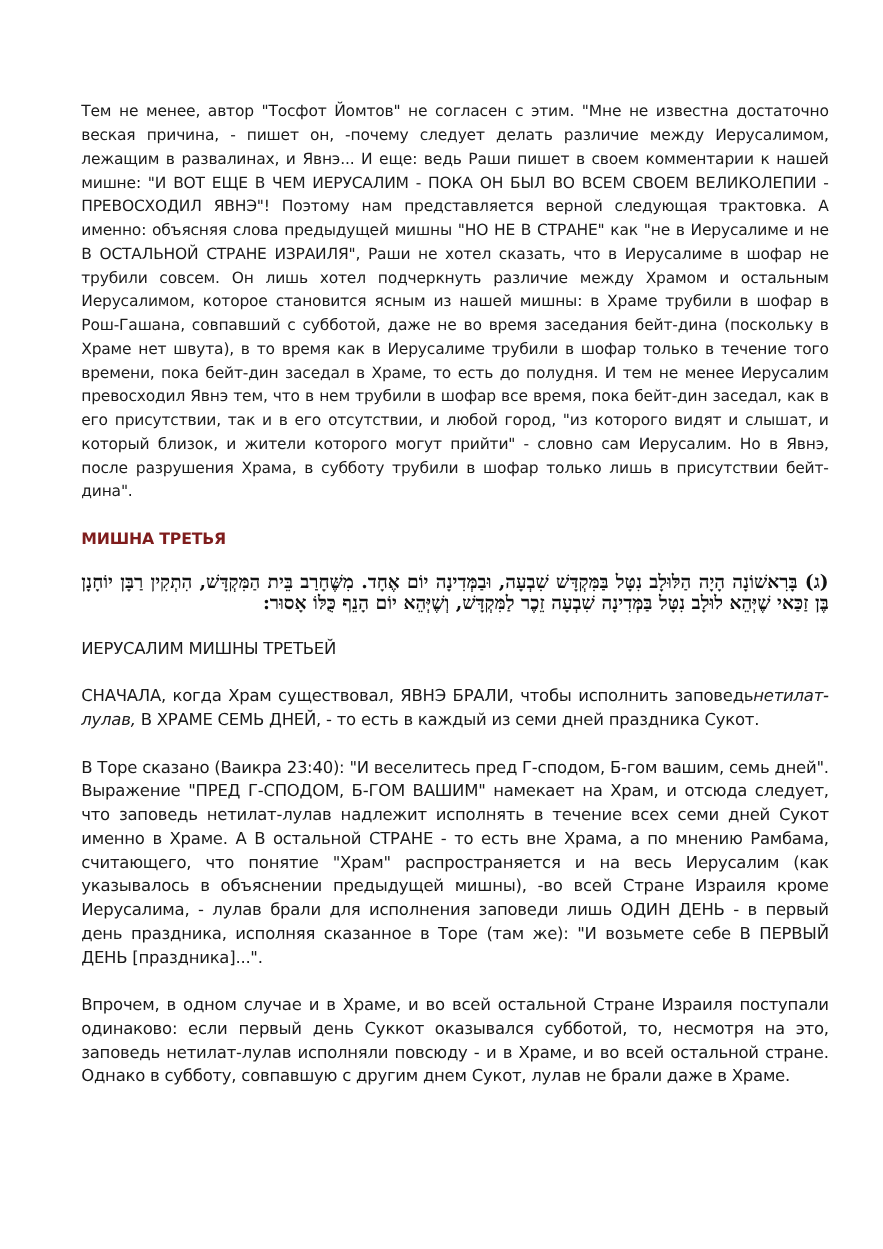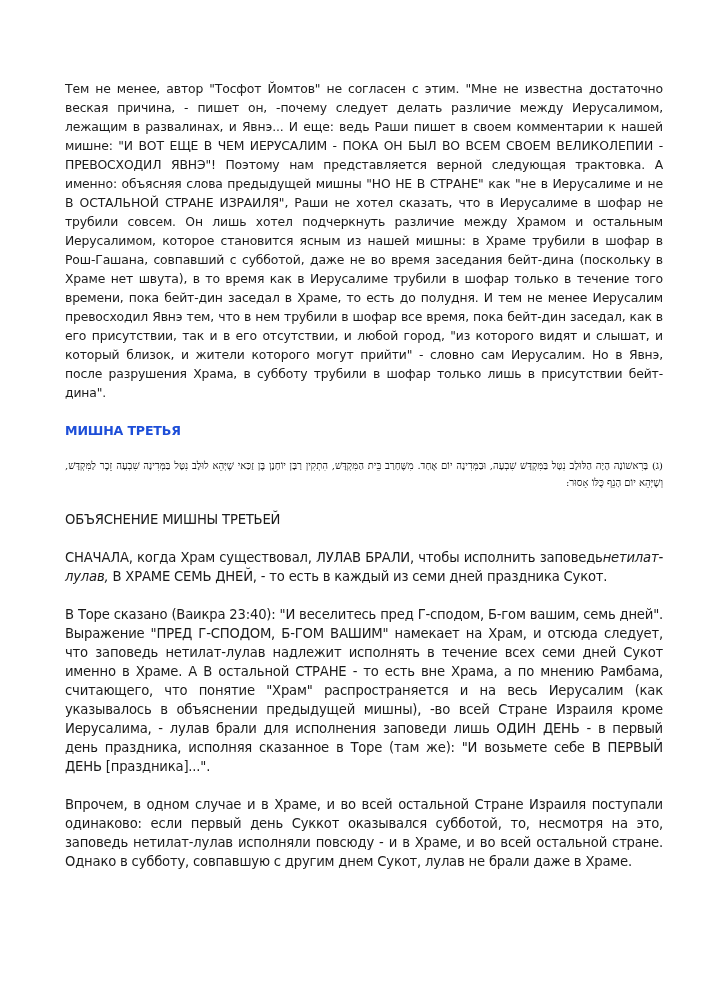--- a/index.html
+++ b/index.html
@@ -25,30 +25,30 @@
       letter-spacing: -0.15px;
     }
     .page p {
       margin: 0 0 19px 0;
       text-align: justify;
     }
     .heading {
       font-family: "DejaVu Sans", sans-serif;
       font-weight: bold;
       font-size: 12.6px;
-      color: #1d4ed8;
+      color: #7f1d1d;
       margin: 0 0 17px 0;
       line-height: 19px;
     }
     .hebrew {
       direction: rtl;
       text-align: justify;
       font-family: "DejaVu Serif", serif;
-      font-weight: normal;
-      font-size: 10px;
+      font-weight: bold;
+      font-size: 15px;
       line-height: 17px;
       color: #111;
       margin: 0 0 23px 0;
       letter-spacing: 0;
     }
     .caps {
       font-size: 13.2px;
       letter-spacing: -0.2px;
     }
     em { font-style: italic; }
@@ -57,22 +57,22 @@
 <body>
 
 <div class="page">
   <p>Тем не менее, автор "Тосфот Йомтов" не согласен с этим. "Мне не известна достаточно веская причина, - пишет он, -почему следует делать различие между Иерусалимом, лежащим в развалинах, и Явнэ... И еще: ведь Раши пишет в своем комментарии к нашей мишне: "И ВОТ ЕЩЕ В ЧЕМ ИЕРУСАЛИМ - ПОКА ОН БЫЛ ВО ВСЕМ СВОЕМ ВЕЛИКОЛЕПИИ - ПРЕВОСХОДИЛ ЯВНЭ"! Поэтому нам представляется верной следующая трактовка. А именно: объясняя слова предыдущей мишны "НО НЕ В СТРАНЕ" как "не в Иерусалиме и не В ОСТАЛЬНОЙ СТРАНЕ ИЗРАИЛЯ", Раши не хотел сказать, что в Иерусалиме в шофар не трубили совсем. Он лишь хотел подчеркнуть различие между Храмом и остальным Иерусалимом, которое становится ясным из нашей мишны: в Храме трубили в шофар в Рош-Гашана, совпавший с субботой, даже не во время заседания бейт-дина (поскольку в Храме нет швута), в то время как в Иерусалиме трубили в шофар только в течение того времени, пока бейт-дин заседал в Храме, то есть до полудня. И тем не менее Иерусалим превосходил Явнэ тем, что в нем трубили в шофар все время, пока бейт-дин заседал, как в его присутствии, так и в его отсутствии, и любой город, "из которого видят и слышат, и который близок, и жители которого могут прийти" - словно сам Иерусалим. Но в Явнэ, после разрушения Храма, в субботу трубили в шофар только лишь в присутствии бейт-дина".</p>
 
   <div class="heading">МИШНА ТРЕТЬЯ</div>
 
   <p class="hebrew">(ג) בָּרִאשׁוֹנָה הָיָה הַלּוּלָב נִטָּל בַּמִּקְדָּשׁ שִׁבְעָה, וּבַמְּדִינָה יוֹם אֶחָד. מִשֶּׁחָרַב בֵּית הַמִּקְדָּשׁ, הִתְקִין רַבָּן יוֹחָנָן בֶּן זַכַּאי שֶׁיְּהֵא לוּלָב נִטָּל בַּמְּדִינָה שִׁבְעָה זֵכֶר לַמִּקְדָּשׁ, וְשֶׁיְּהֵא יוֹם הָנֵף כֻּלּוֹ אָסוּר:</p>
 
 
-  <p class="caps">ОБЪЯСНЕНИЕ МИШНЫ ТРЕТЬЕЙ</p>
+  <p class="caps">ИЕРУСАЛИМ МИШНЫ ТРЕТЬЕЙ</p>
 
 
-  <p class="caps"><span>СНАЧАЛА, когда Храм существовал, ЛУЛАВ БРАЛИ, чтобы исполнить заповедь</span><em>нетилат-лулав,</em><span> В ХРАМЕ СЕМЬ ДНЕЙ, - то есть в каждый из семи дней праздника Сукот.</span></p>
+  <p class="caps"><span>СНАЧАЛА, когда Храм существовал, ЯВНЭ БРАЛИ, чтобы исполнить заповедь</span><em>нетилат-лулав,</em><span> В ХРАМЕ СЕМЬ ДНЕЙ, - то есть в каждый из семи дней праздника Сукот.</span></p>
 
   <p class="caps">В Торе сказано (Ваикра 23:40): "И веселитесь пред Г-сподом, Б-гом вашим, семь дней". Выражение "ПРЕД Г-СПОДОМ, Б-ГОМ ВАШИМ" намекает на Храм, и отсюда следует, что заповедь нетилат-лулав надлежит исполнять в течение всех семи дней Сукот именно в Храме. А В остальной СТРАНЕ - то есть вне Храма, а по мнению Рамбама, считающего, что понятие "Храм" распространяется и на весь Иерусалим (как указывалось в объяснении предыдущей мишны), -во всей Стране Израиля кроме Иерусалима, - лулав брали для исполнения заповеди лишь ОДИН ДЕНЬ - в первый день праздника, исполняя сказанное в Торе (там же): "И возьмете себе В ПЕРВЫЙ ДЕНЬ [праздника]...".</p>
 
   <p class="caps">Впрочем, в одном случае и в Храме, и во всей остальной Стране Израиля поступали одинаково: если первый день Суккот оказывался субботой, то, несмотря на это, заповедь нетилат-лулав исполняли повсюду - и в Храме, и во всей остальной стране. Однако в субботу, совпавшую с другим днем Сукот, лулав не брали даже в Храме.</p>
 
 </div>
 
 </body></html>

